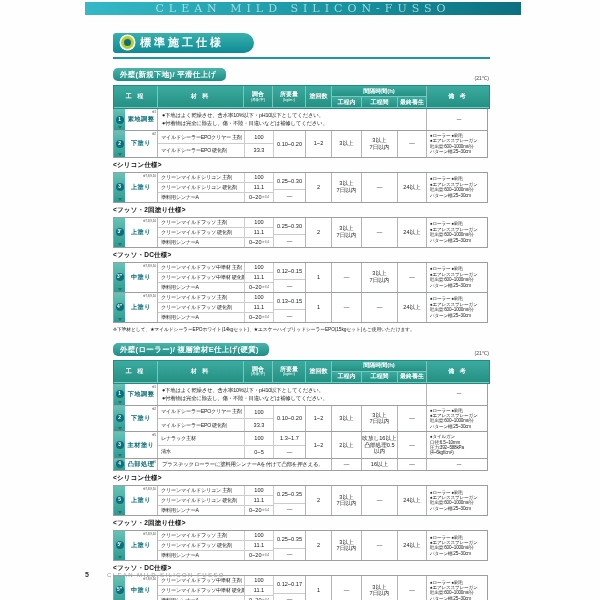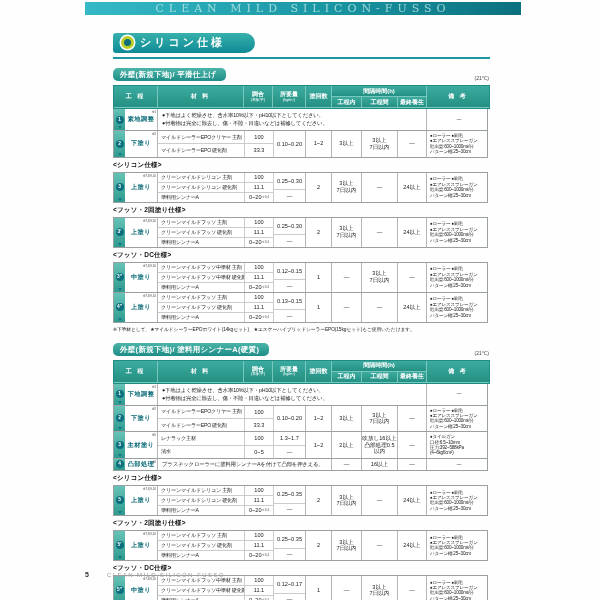--- a/index.html
+++ b/index.html
@@ -98,21 +98,21 @@
 <body>
 
 <div class="banner">
   <span class="banner-text">CLEAN MILD SILICON-FUSSO</span>
 </div>
 
 <div class="content">
   <div class="sec-header">
     <div class="sec-bar">
       <span class="sec-icon"></span>
-      <span class="sec-title">シリコン仕様</span>
+      <span class="sec-title">標準施工仕様</span>
     </div>
   </div>
   <div id="tables">
       <div class="table-block">
         <div class="tab-row">
           <span class="table-tab">外壁(新規下地)/ 平滑仕上げ</span>
           <span class="temp">(21℃)</span>
         </div>
         <div class="hgrid">
           <div class="hcell" style="grid-area: 1 / 1 / 3;">
@@ -448,21 +448,21 @@
             <div class="remline">●ローラー ●刷毛</div>
             <div class="remline">●エアレススプレーガン</div>
             <div class="remline">吐出量:600~1000mℓ/分</div>
             <div class="remline">パターン幅:25~30cm</div>
           </div>
         </div>
         <div class="footnote">※下塗材として、★マイルドシーラーEPOホワイト(14kgセット)、★エスケーハイブリッドシーラーEPO(15kgセット)もご使用いただけます。</div>
       </div>
       <div class="table-block">
         <div class="tab-row">
-          <span class="table-tab">外壁(新規下地)/ 塗料用シンナーA(硬質)</span>
+          <span class="table-tab">外壁(ローラー)/ 複層塗材E仕上げ(硬質)</span>
           <span class="temp">(21℃)</span>
         </div>
         <div class="hgrid">
           <div class="hcell" style="grid-area: 1 / 1 / 3;">
             <span class="hmain">工 程</span>
           </div>
           <div class="hcell" style="grid-area: 1 / 2 / 3;">
             <span class="hmain">材 料</span>
           </div>
           <div class="hcell small" style="grid-area: 1 / 3 / 3;">

